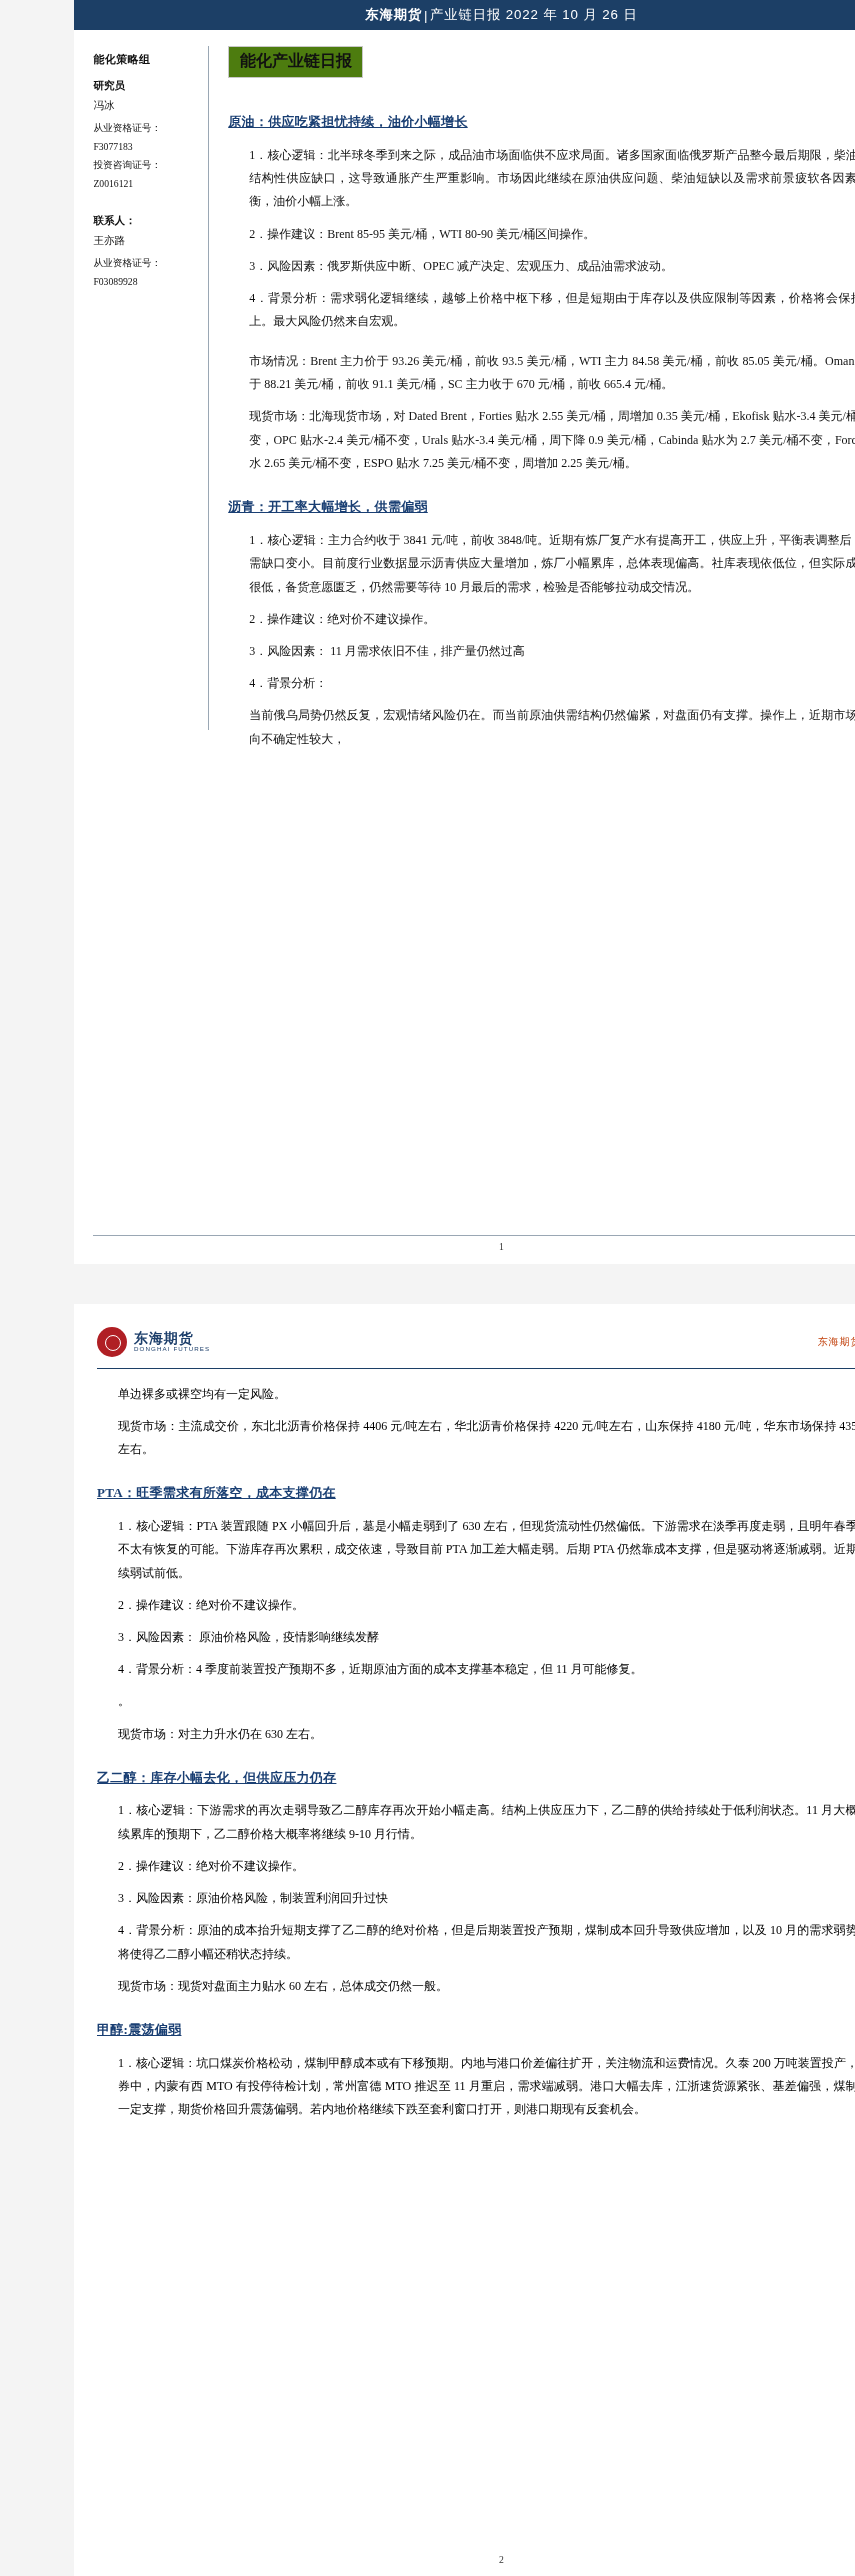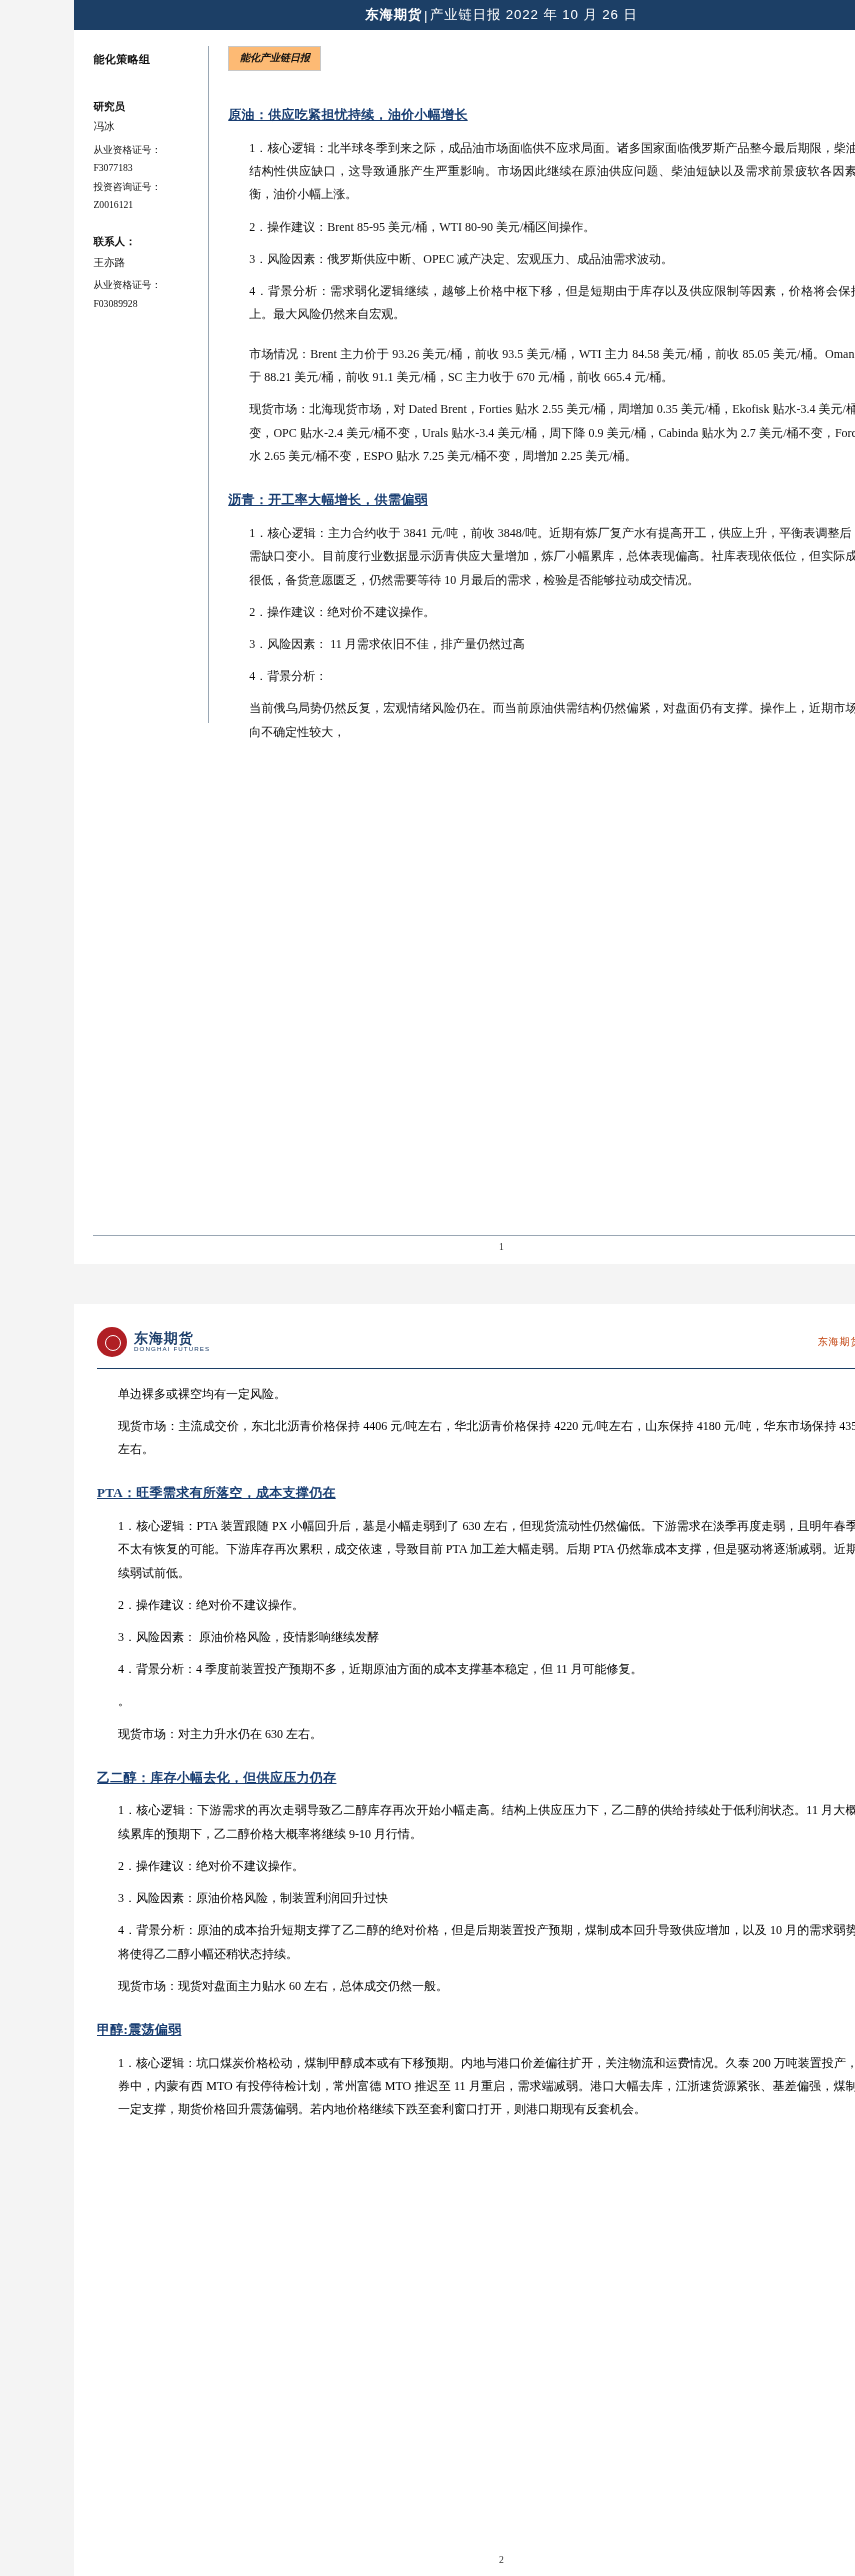--- a/index.html
+++ b/index.html
@@ -46,21 +46,21 @@
   .left-col {
     width: 134px;
     padding: 19.4px 8.8px 0 19.4px;
     font-size: 10.2px;
     line-height: 1.9;
     color: #111;
   }
   .left-col .lc-title {
     font-size: 11px;
     font-weight: bold;
-    margin-bottom: 27px;
+    margin-bottom: 5px;
     letter-spacing: 0.4px;
   }
   .left-col .lc-head {
     font-weight: bold;
     font-size: 10.6px;
     margin-top: 5.3px;
   }
   .left-col .lc-name {
     font-size: 10.6px;
     margin-bottom: 3.5px;
@@ -75,27 +75,26 @@
     margin-bottom: 30px;
   }
 
   .right-col {
     flex: 1;
     padding: 16px 35px 0 19.4px;
     color: #111;
   }
   .doc-title {
     display: inline-block;
-    font-size: 10px;
+    font-size: 16px;
     font-weight: bold;
     border: 0.9px solid #c8c8c8;
     padding: 4.4px 10.6px;
     margin-bottom: 19.4px;
-    background: #fdba74;
-    font-style: italic;
+    background: #4d7c0f;
   }
   h2.sec-title {
     font-size: 13px;
     font-weight: bold;
     color: #1a3f73;
     text-decoration: underline;
     margin: 23px 0 12.4px 0;
     letter-spacing: 0.3px;
   }
   h2.sec-title.first { margin-top: 16px; }

